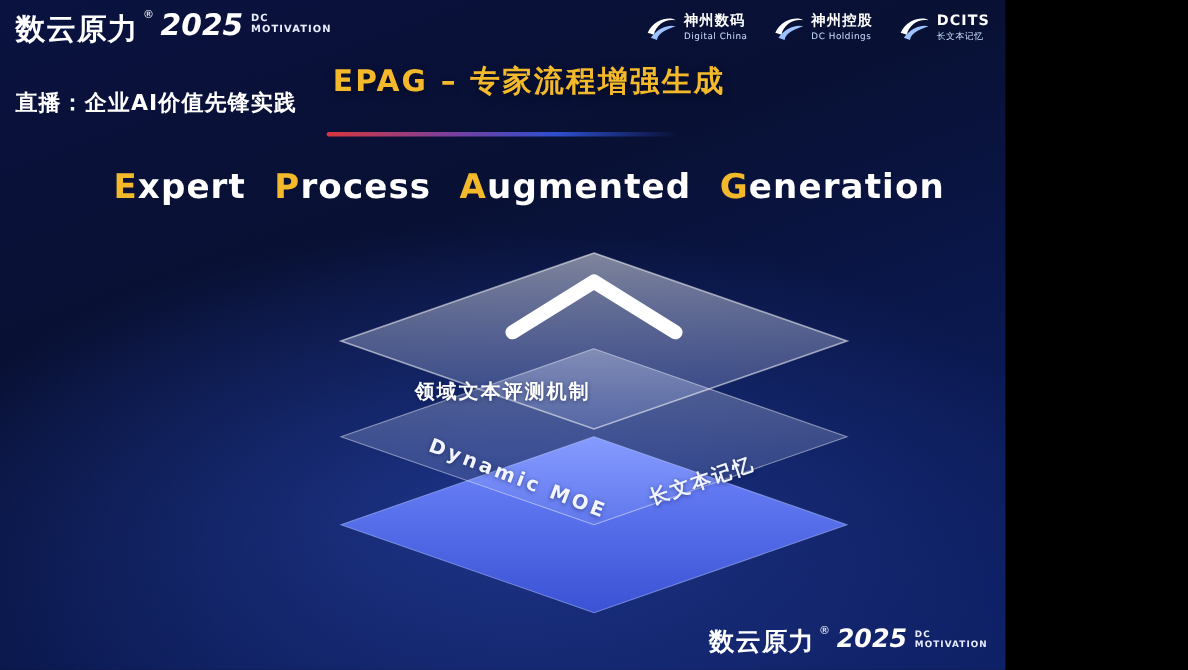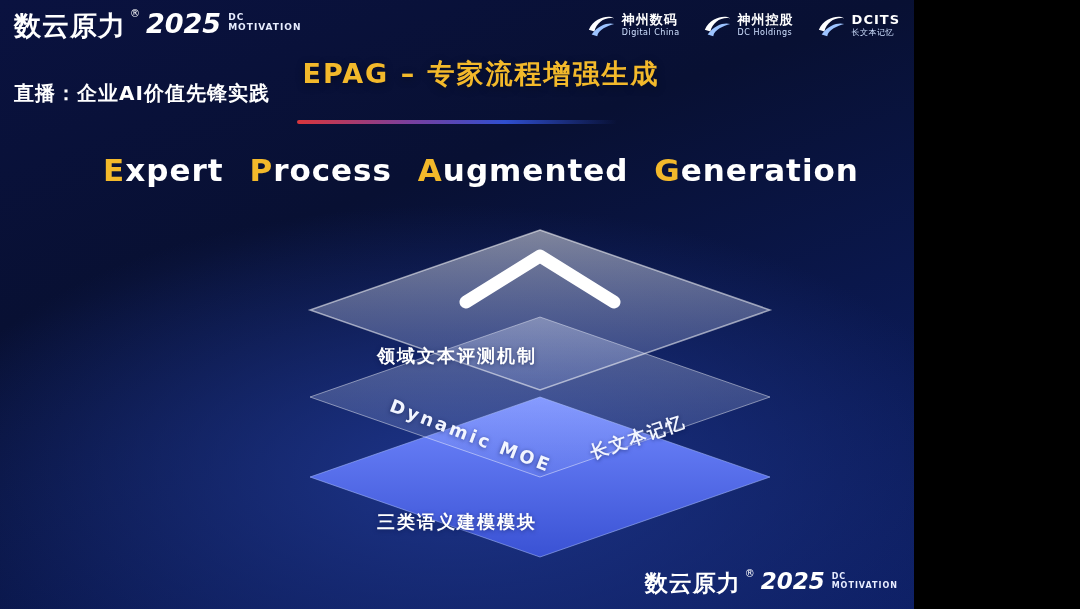--- a/index.html
+++ b/index.html
@@ -155,21 +155,20 @@
       <polygon points="270,175 500,255 270,335 40,255" fill="url(#gBot)" stroke="rgba(170,190,255,0.55)" stroke-width="1"></polygon>
       <polygon points="270,95 500,175 270,255 40,175" fill="url(#gMid)" stroke="rgba(255,255,255,0.45)" stroke-width="1"></polygon>
       <polygon points="270,8 500,88 270,168 40,88" fill="url(#gTop)" stroke="rgba(255,255,255,0.55)" stroke-width="1.5"></polygon>
       <path d="M196 80 L270 34 L344 80" stroke="#ffffff" stroke-width="13" fill="none" stroke-linecap="round" stroke-linejoin="round"></path>
     </svg>
   </div>
 
   <div class="layer-label label-top">领域文本评测机制</div>
   <div class="layer-label label-mid-left">Dynamic MOE</div>
   <div class="layer-label label-mid-right">长文本记忆</div>
-  <div class="layer-label label-bottom">三类语义建模模块</div>
 
   <div class="brand brand-bottom">
     <span class="brand-name">数云原力</span>
     <span class="brand-reg">®</span>
     <span class="brand-year">2025</span>
     <span class="brand-tag">
       <span>DC</span>
       <span>MOTIVATION</span>
     </span>
   </div>

